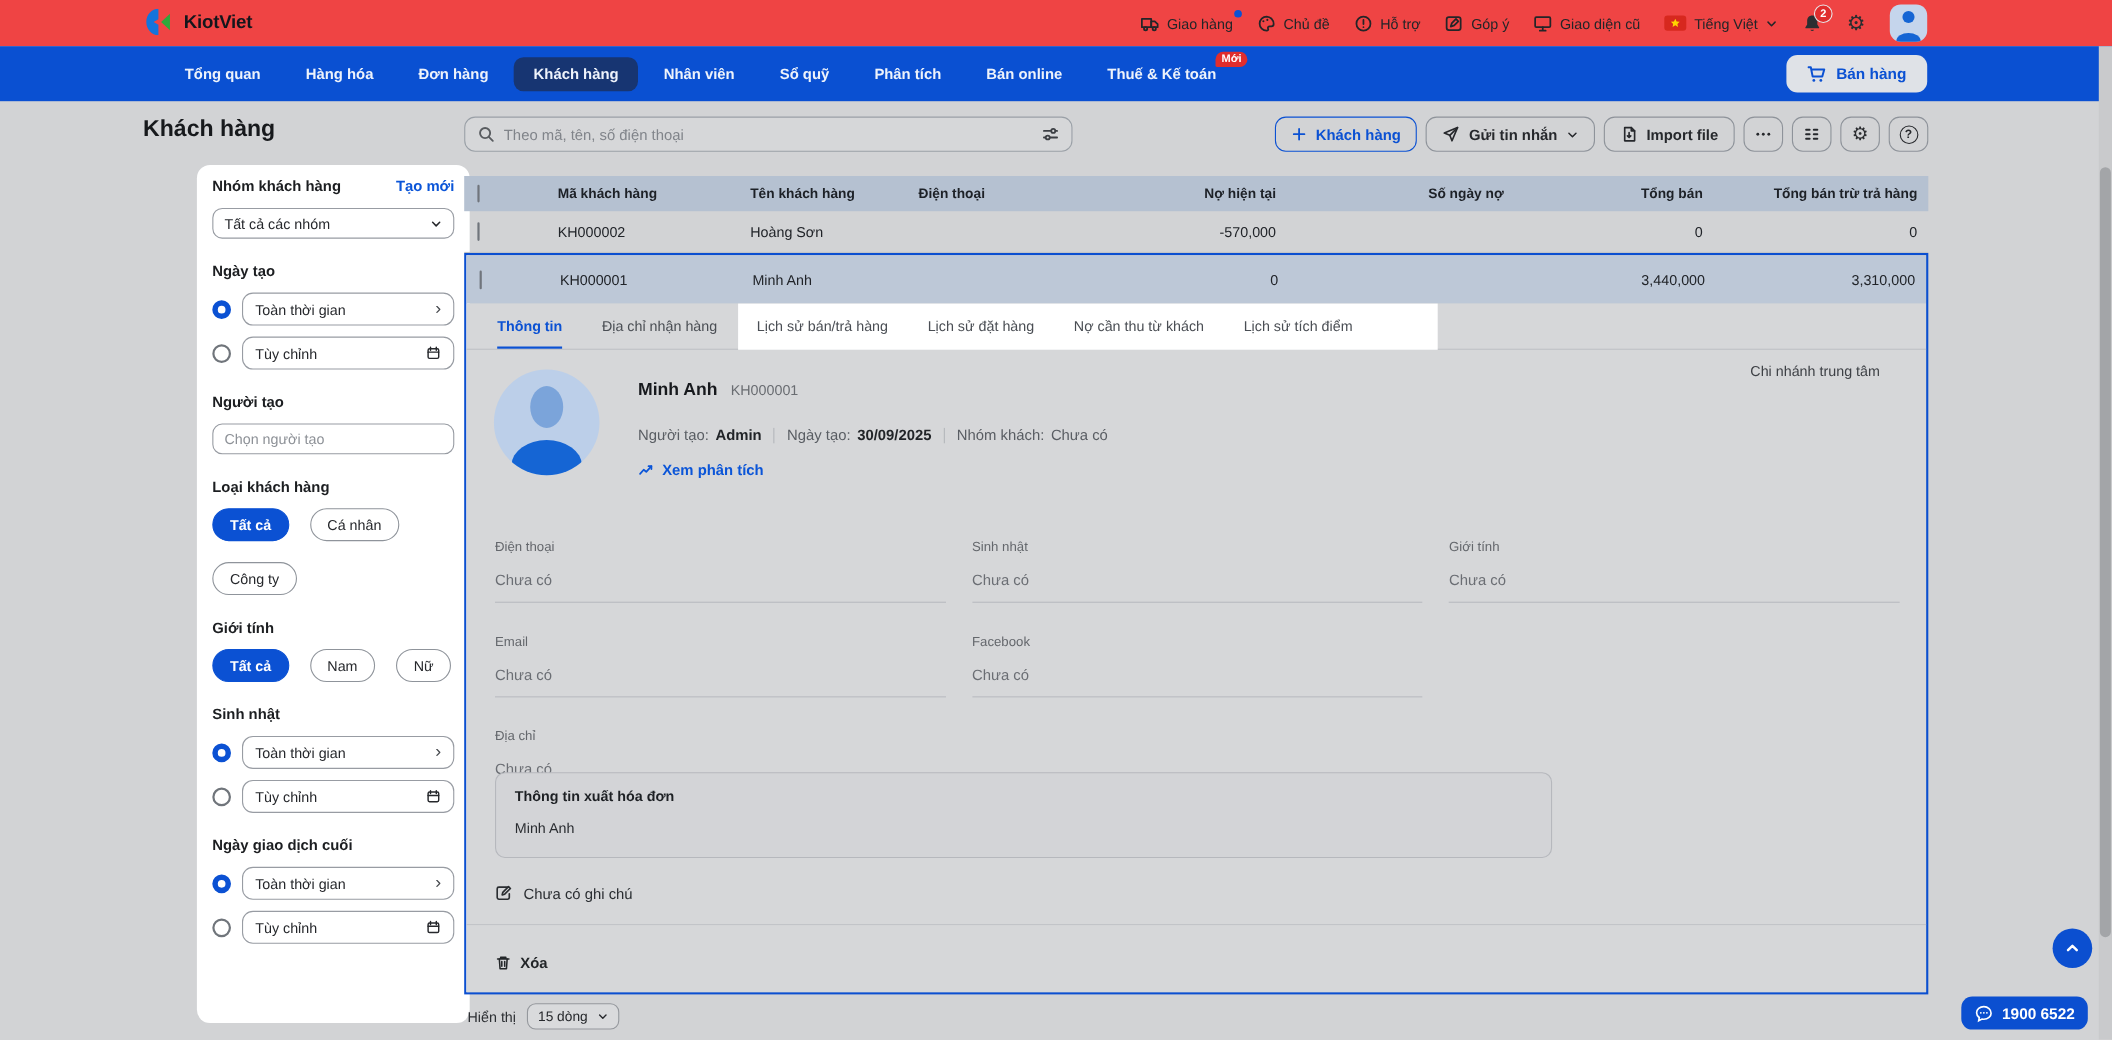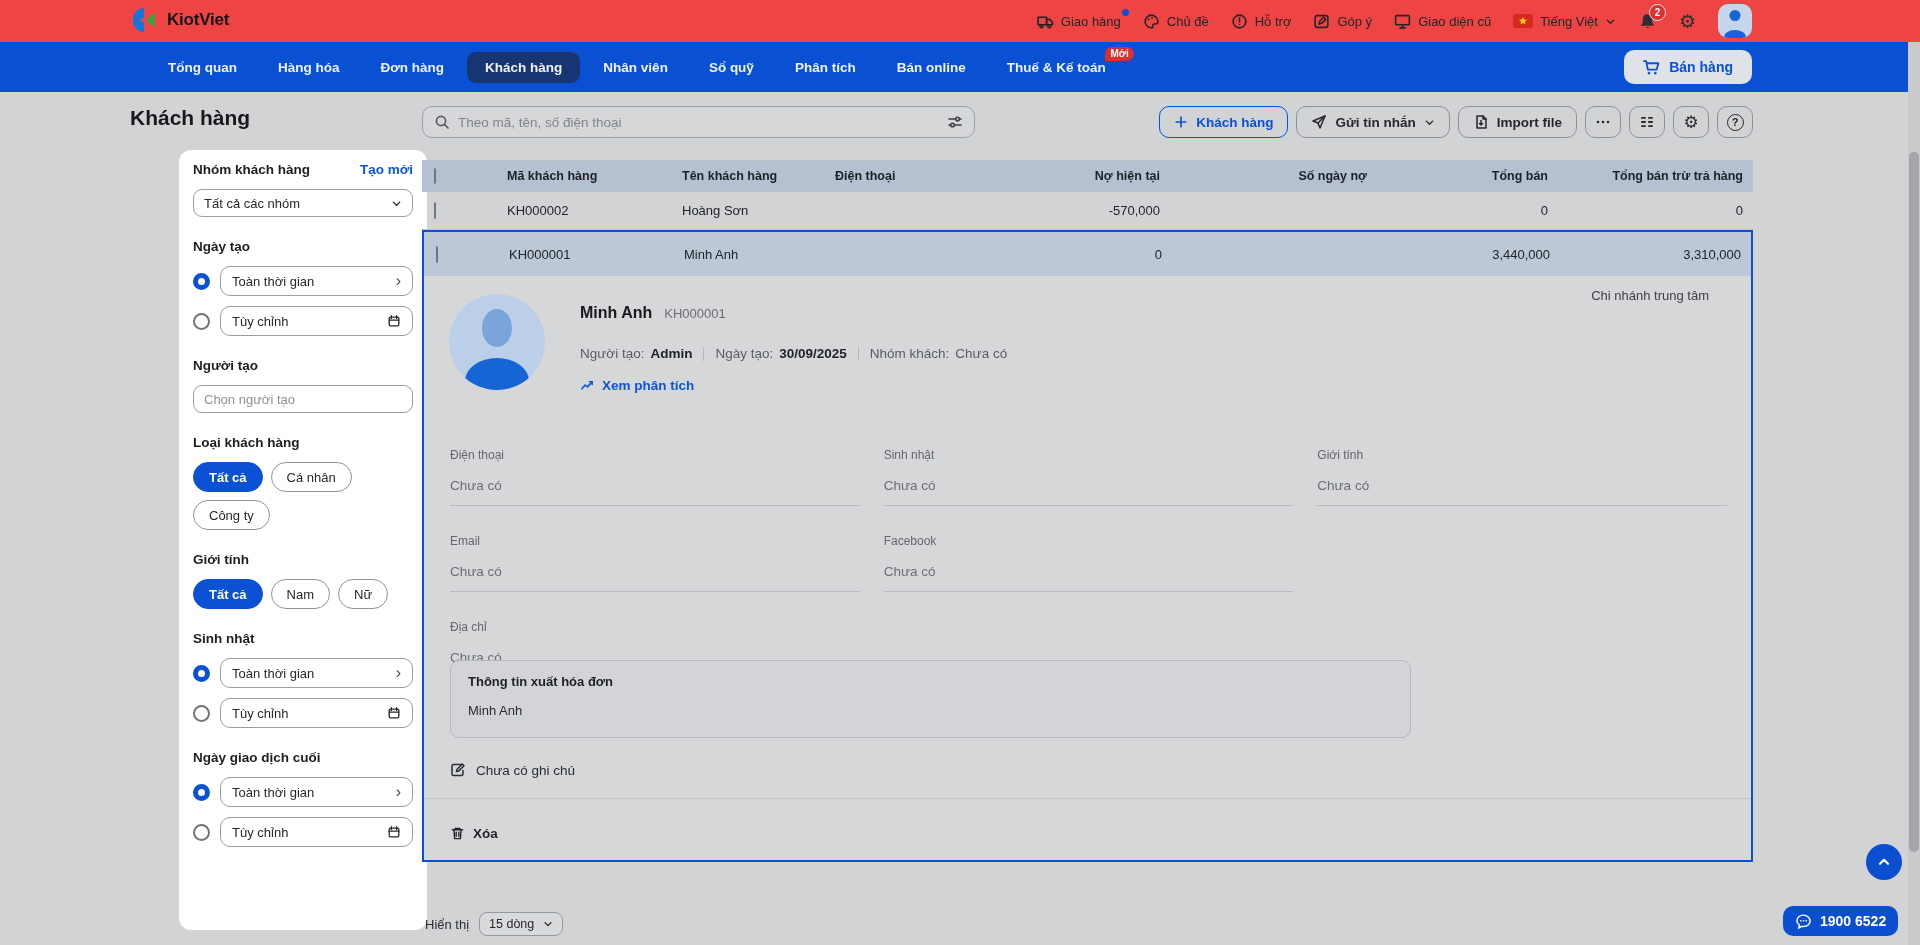--- a/index.html
+++ b/index.html
@@ -43,21 +43,21 @@
   .fc-select{margin-top:12px;height:28px;border:1px solid #989ca3;border-radius:9px;display:flex;align-items:center;justify-content:space-between;padding:0 10px;font-size:13px;color:#26282c;cursor:pointer}
   .fc-sec{margin-top:22px;font-size:13.5px;font-weight:700;color:#1c1e21}
   .fc-radio-row{margin-top:12px;display:flex;align-items:center;gap:10px}
   .fc-radio-row + .fc-radio-row{margin-top:10px}
   .radio{width:17px;height:17px;border-radius:50%;border:2px solid #70757b;flex:none;cursor:pointer;background:transparent}
   .radio.on{border:5px solid #0b51d3;background:#fdfdfd}
   .fc-btn{flex:1;height:30px;border:1px solid #989ca3;border-radius:10px;display:flex;align-items:center;justify-content:space-between;padding:0 11px;font-size:13px;color:#26282c;cursor:pointer}
   .fc-chevR{font-size:16px;color:#45484d;line-height:1}
   .fc-input{margin-top:12px;width:100%;height:28px;border:1px solid #989ca3;border-radius:9px;background:transparent;padding:0 10px;font-size:13px;color:#26282c;outline:none}
   .fc-input::placeholder{color:#8d9197}
-  .pills{margin-top:12px;display:flex;flex-wrap:wrap;gap:8px}
+  .pills{margin-top:12px;display:flex;flex-wrap:wrap;gap:19px}
   .pill{height:30px;padding:0 15px;border-radius:16px;border:1px solid #8f949b;font-size:13px;color:#26282c;display:flex;align-items:center;cursor:pointer}
   .pill.on{background:#0b51d3;border-color:#0b51d3;color:#fff;font-weight:600}
 
   
   .main{position:absolute;left:422px;top:0;width:1331px;bottom:0}
   .toolbar{position:absolute;top:14px;left:0;right:0;height:32px;display:flex;align-items:center}
   .search{width:553px;height:32px;border:1px solid #9aa0a7;border-radius:10px;display:flex;align-items:center;padding:0 11px;gap:8px;background:#d6d7d9;color:#595c60}
   .search input{flex:1;border:none;background:transparent;font-size:13.5px;color:#26282c;outline:none;font-family:inherit}
   .search input::placeholder{color:#80848a}
   .tb-actions{margin-left:auto;display:flex;gap:8px;align-items:center}
@@ -456,20 +456,29 @@
           <div>KH000001</div>
           <div>Minh Anh</div>
           <div></div>
           <div class="num">0</div>
           <div class="num"></div>
           <div class="num">3,440,000</div>
           <div class="num c-last">3,310,000</div>
         </div>
 
         <div class="panel">
+          <div class="tabs">
+            <div class="spotlight"></div>
+            <div class="tab active">Thông tin</div>
+            <div class="tab">Địa chỉ nhận hàng</div>
+            <div class="tab">Lịch sử bán/trả hàng</div>
+            <div class="tab">Lịch sử đặt hàng</div>
+            <div class="tab">Nợ cần thu từ khách</div>
+            <div class="tab">Lịch sử tích điểm</div>
+          </div>
 
           <div class="pbody">
             <div class="avatar">
               <span class="av-head"></span>
               <span class="av-body"></span>
             </div>
 
             <div class="p-name">
               <span class="nm">Minh Anh</span>
               <span class="cd">KH000001</span>

